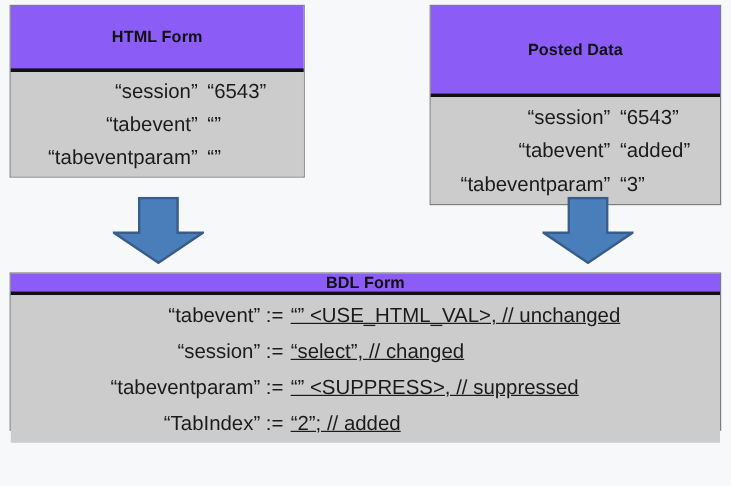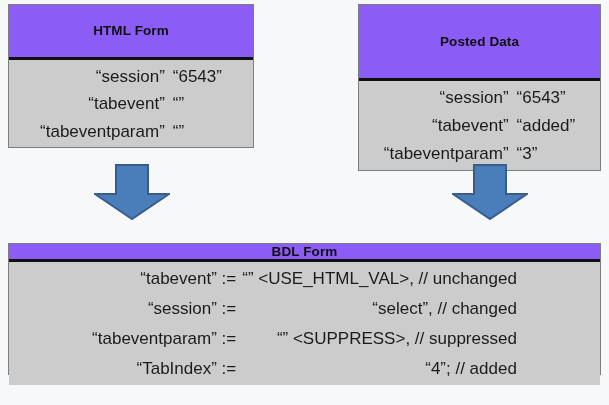--- a/index.html
+++ b/index.html
@@ -78,34 +78,35 @@
   .stmt-row { display: table-row; }
   .stmt-lhs {
     display: table-cell;
     text-align: right;
     white-space: nowrap;
     padding: 0 0 3px 0;
     line-height: 1.58;
   }
   .stmt-rhs {
     display: table-cell;
-    text-align: right;
+    text-align: left;
     white-space: nowrap;
     padding: 0 0 3px 6px;
     line-height: 1.58;
+    text-decoration: underline;
   }
 
   
   #html-form-box   { left: 8px;   top: 4px;   width: 246px; height: 144px; }
   #html-form-box   .box-header { height: 72px; }
 
   #posted-data-box { left: 358px; top: 4px;   width: 243px; height: 167px; }
   #posted-data-box .box-header { height: 76px; }
 
-  #bdl-form-box    { left: 8px;   top: 243px; width: 593px; height: 132px; }
+  #bdl-form-box    { left: 8px;   top: 227px; width: 593px; height: 132px; }
   #bdl-form-box    .box-header { height: 57px; }
 
   
   .arrow {
     position: absolute;
     display: block;
   }
   #arrow-left  { left: 94px;  top: 164px; width: 76px; height: 56px; }
   #arrow-right { left: 452px; top: 164px; width: 76px; height: 56px; }
 </style>
@@ -171,17 +172,17 @@
       <div class="stmt-row">
         <span class="stmt-lhs">“session” :=</span>
         <span class="stmt-rhs">“select”, //  changed</span>
       </div>
       <div class="stmt-row">
         <span class="stmt-lhs">“tabeventparam” :=</span>
         <span class="stmt-rhs">“” &lt;SUPPRESS&gt;, // suppressed</span>
       </div>
       <div class="stmt-row">
         <span class="stmt-lhs">“TabIndex” :=</span>
-        <span class="stmt-rhs">“4”; // added</span>
+        <span class="stmt-rhs">“2”; // added</span>
       </div>
     </div>
   </div>
 </div>
 
 </body></html>

